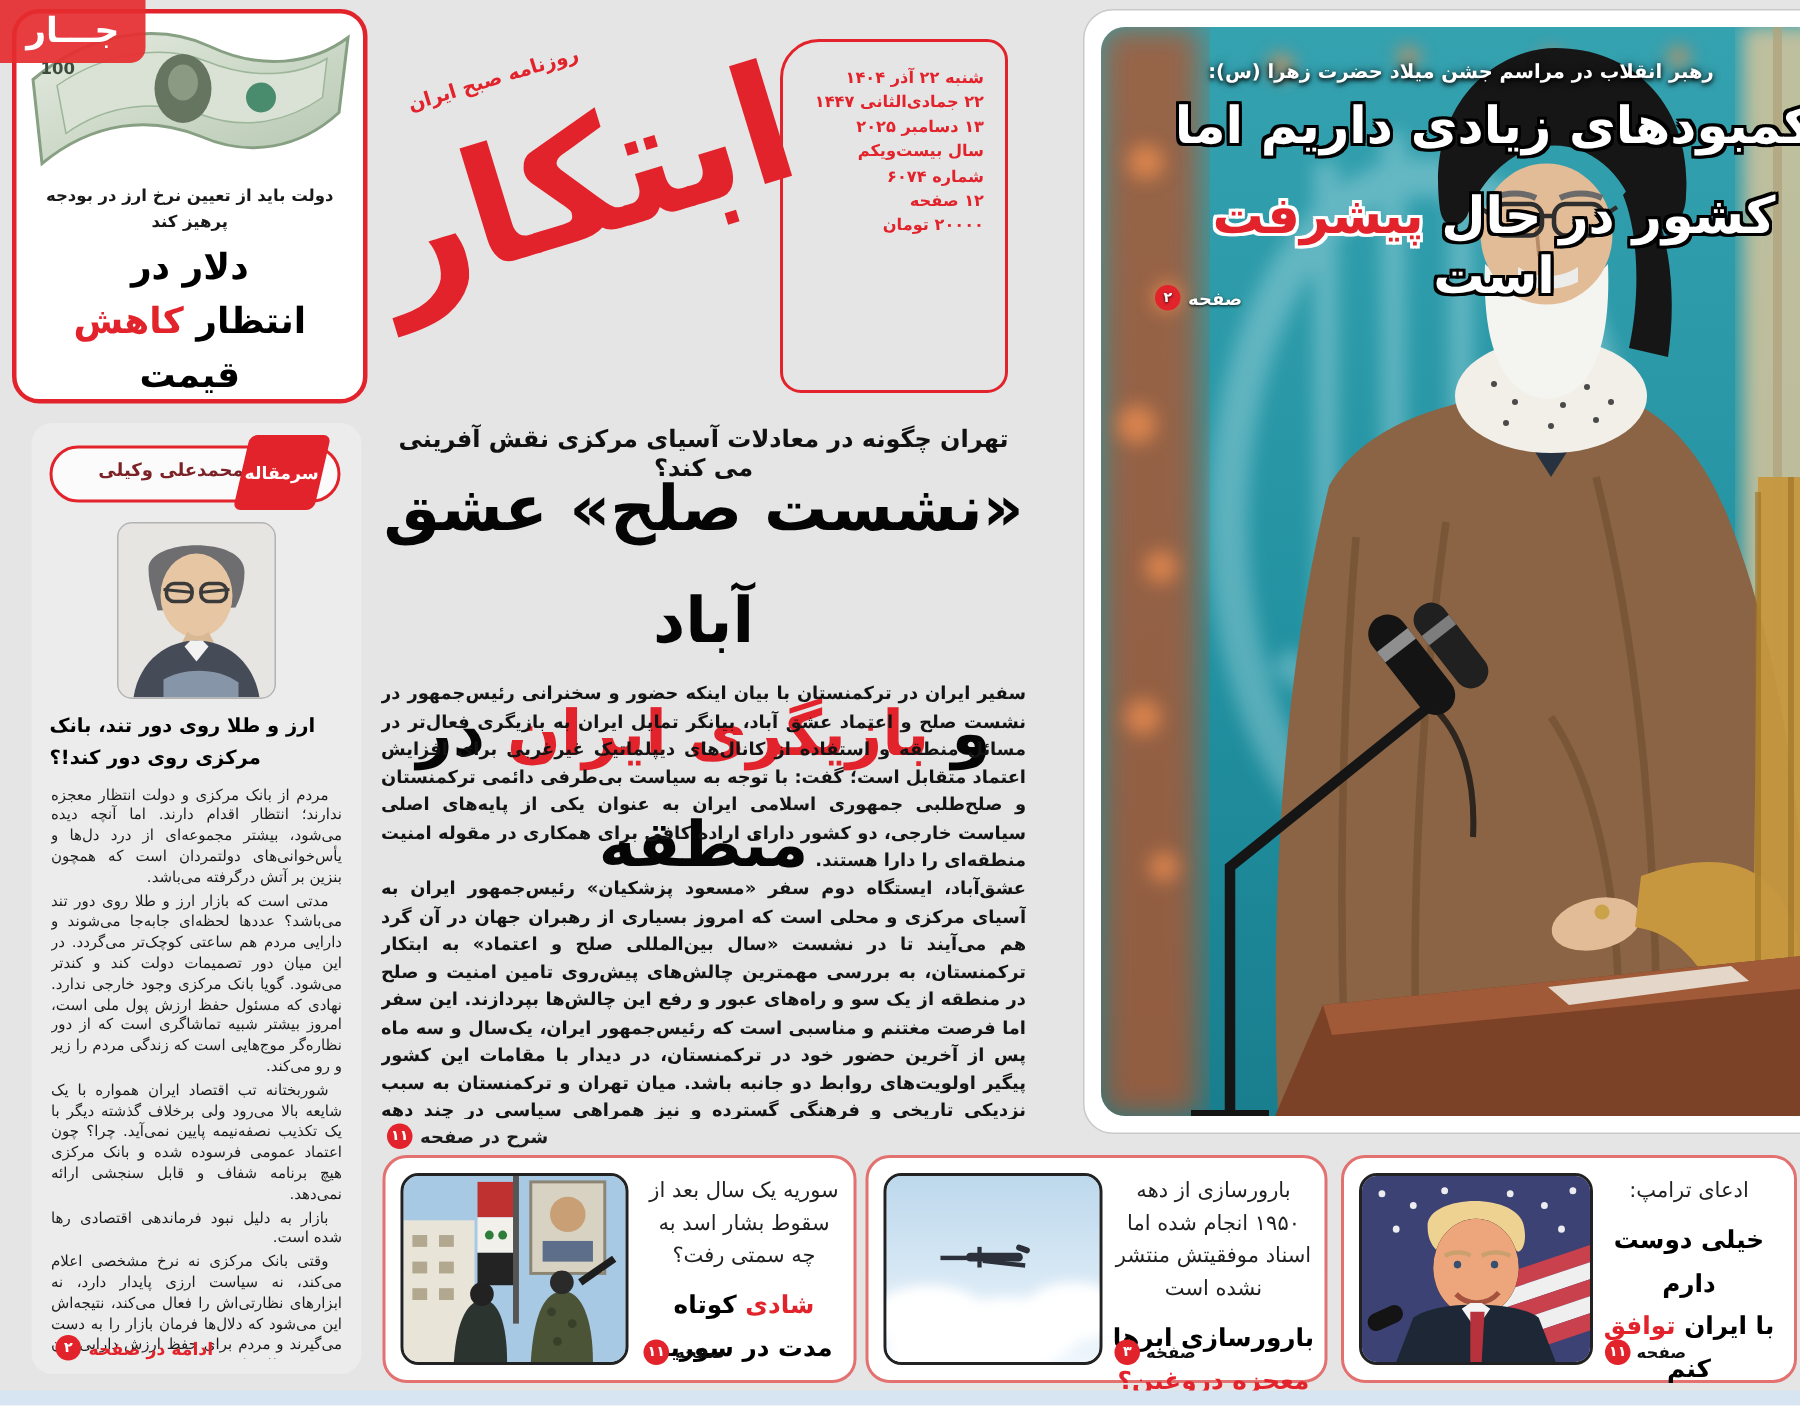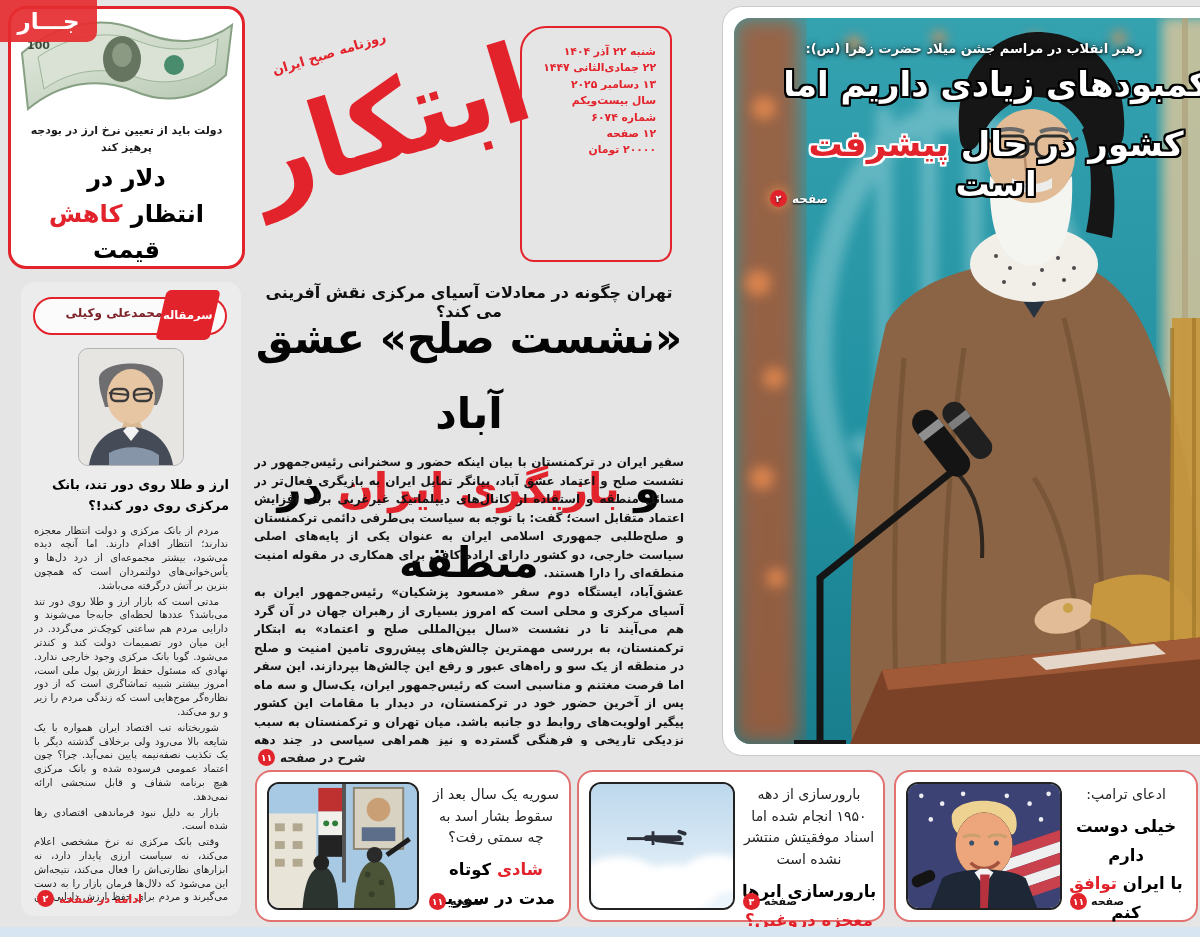--- a/index.html
+++ b/index.html
@@ -29,21 +29,21 @@
   .ed-head{position:relative;height:50px;margin:8px 10px 0;}
   .ed-pill{position:absolute;left:2px;right:4px;top:7px;height:34px;border:2px solid #e3232b;
            border-radius:19px;background:#fbfbfb;}
   .ed-author{position:absolute;right:46px;left:12px;top:16px;text-align:center;font-size:12px;
              font-weight:bold;color:#7c2227;}
   .ed-tab{position:absolute;right:16px;top:0;width:54px;height:50px;background:#e3232b;
           transform:skewX(-13deg);border-radius:5px;display:flex;align-items:center;justify-content:center;}
   .ed-tab span{transform:skewX(13deg);color:#fff;font-size:11.5px;font-weight:bold;}
   .ed-photo{width:104px;height:116px;margin:8px auto 0;border:1px solid #b3b3b3;border-radius:10px;
             overflow:hidden;background:#dddcda;}
-  .ed-title{margin:9px 12px 0;text-align:right;font-weight:bold;font-size:13px;line-height:1.6;color:#000;}
+  .ed-title{margin:9px 12px 0;text-align:left;font-weight:bold;font-size:13px;line-height:1.6;color:#000;}
   .ed-body{margin:7px 13px 0;height:382px;overflow:hidden;font-size:10px;line-height:1.38;
            text-align:justify;color:#1d1d1d;}
   .ed-body p{margin:0 0 2px;text-indent:9px;}
   .ed-more{position:absolute;left:16px;bottom:9px;display:flex;align-items:center;gap:5px;
            color:#e3232b;font-weight:bold;font-size:11.5px;}
 
   
   .center{position:absolute;left:252px;top:0;width:434px;height:770px;}
   .logo-wrap{position:absolute;left:0;top:0;width:275px;height:268px;overflow:visible;}
   .logo-tagline{position:absolute;left:18px;top:46px;transform:rotate(-17deg);color:#e3232b;

